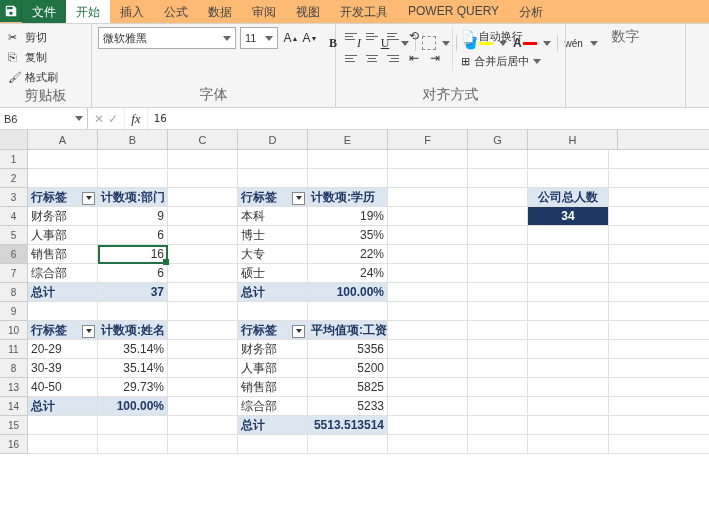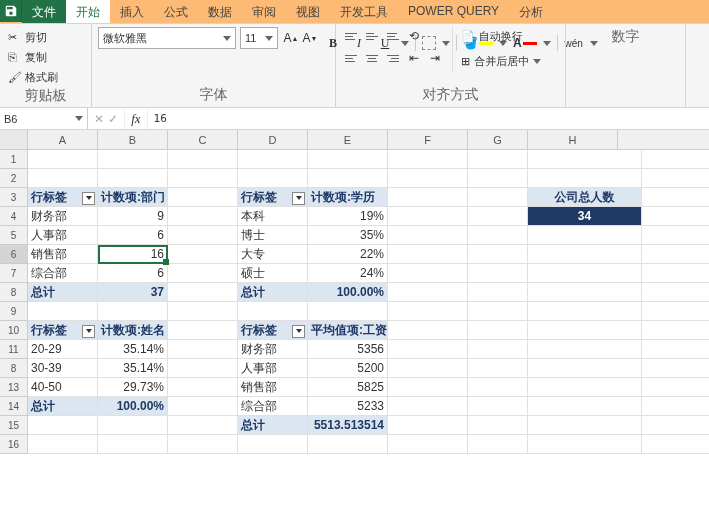--- a/index.html
+++ b/index.html
@@ -79,21 +79,21 @@
 .grid-body { display: flex; }
 .row-headers { display: flex; flex-direction: column; }
 .rh { width: 28px; height: 19px; background: #f0f0f0; border-right: 1px solid #ccc; border-bottom: 1px solid #ccc; text-align: center; font-size: 10px; color: #555; line-height: 19px; }
 .rh.sel { background: #d4d4d4; }
 
 .cells { position: relative; flex: 1; }
 .cell-row { display: flex; height: 19px; border-bottom: 1px solid #e0e0e0; }
 .cell { border-right: 1px solid #e0e0e0; font-size: 12px; padding: 0 3px; line-height: 18px; overflow: hidden; white-space: nowrap; }
 .cell.A { width: 70px; } .cell.B { width: 70px; } .cell.C { width: 70px; }
 .cell.D { width: 70px; } .cell.E { width: 80px; } .cell.F { width: 80px; }
-.cell.G { width: 60px; } .cell.H { width: 114px; }
+.cell.G { width: 60px; } .cell.H { width: 81px; }
 .cell.r { text-align: right; }
 
 
 .pvt-hdr { background: #dce6f1; font-weight: bold; color: #1f3864; }
 .pvt-total { background: #dce6f1; font-weight: bold; color: #1f3864; }
 .pvt-drop { position: relative; }
 .pvt-drop::after { content: ""; position: absolute; right: 2px; top: 4px; width: 11px; height: 11px; background: #fff; border: 1px solid #888; }
 .pvt-drop::before { content: ""; position: absolute; right: 5px; top: 8px; border-left: 3px solid transparent; border-right: 3px solid transparent; border-top: 4px solid #333; z-index: 2; }
 
 .company-hdr { background: #dce6f1; font-weight: bold; color: #1f3864; text-align: center; }

